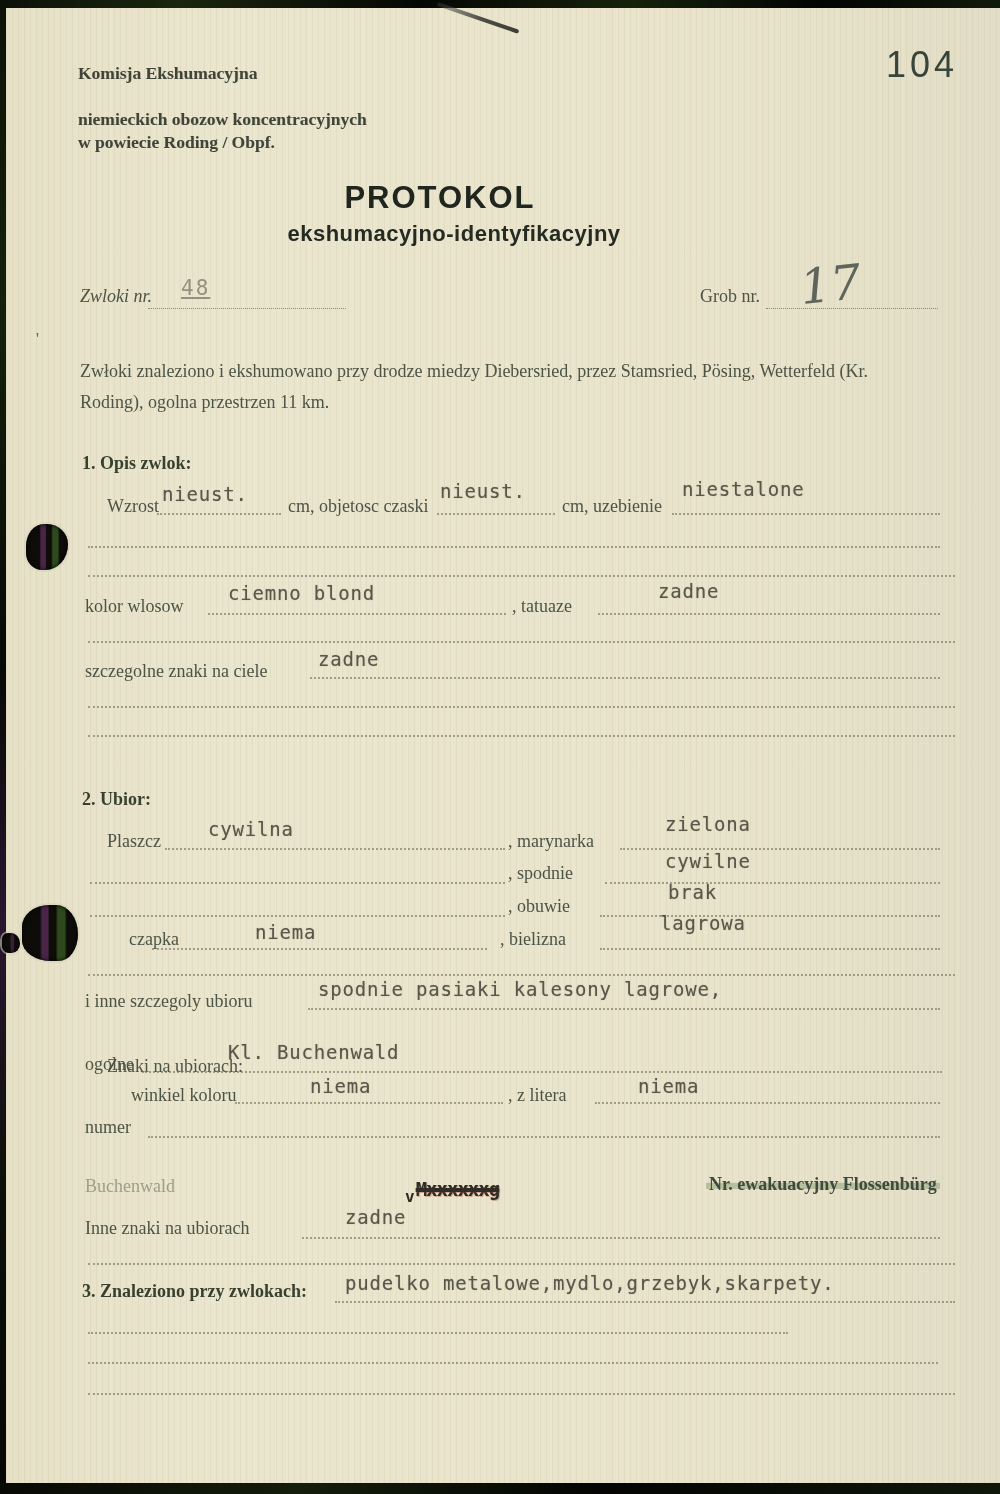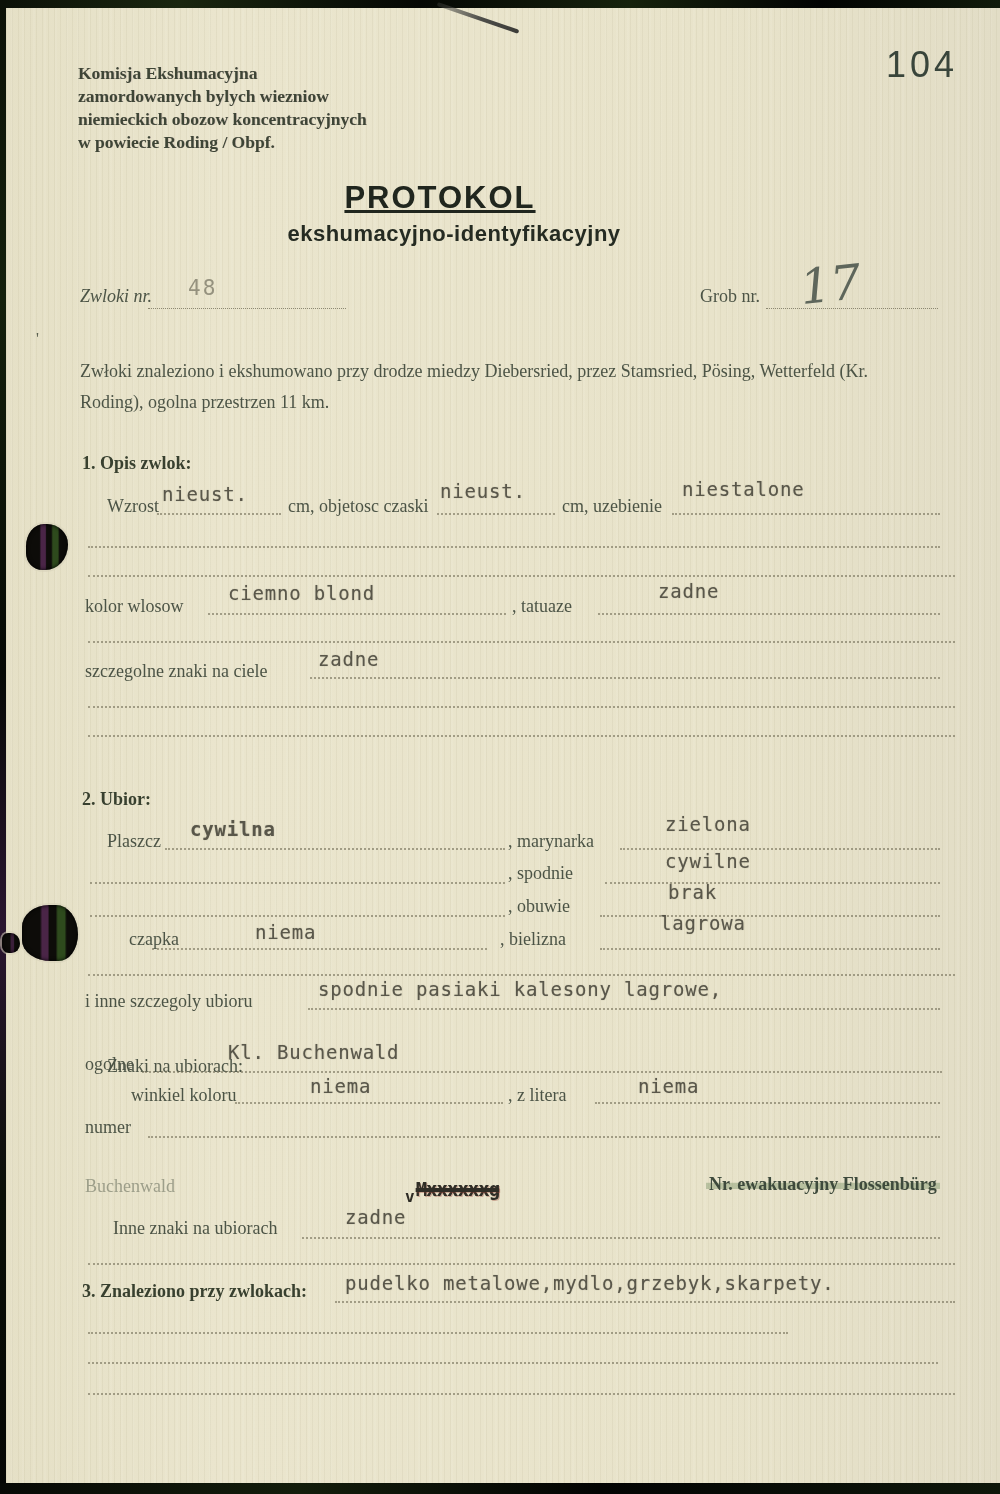--- a/index.html
+++ b/index.html
@@ -24,21 +24,21 @@
     background:linear-gradient(90deg,#070905,#131d0b 30%,#030403 60%,#0e170a);}
   .pencil-mark{position:absolute;left:438px;top:2px;width:86px;height:4px;
     background:linear-gradient(90deg,rgba(70,70,66,0.35),#4c4c48 55%,#3c3c38);
     border-radius:3px;transform:rotate(19deg);transform-origin:left top;}
   .page-num{font-family:"Liberation Sans",sans-serif;font-size:36px;color:#39453b;
     letter-spacing:4px;font-weight:400;}
   .hdr{font-size:17.5px;font-weight:bold;color:#3e4536;line-height:24px;
     text-shadow:0.6px 0 0 rgba(95,45,95,0.18);}
   .title-main{left:0;top:180px;width:880px;text-align:center;
     font-family:"Liberation Sans",sans-serif;font-weight:bold;font-size:31px;
-    letter-spacing:2px;color:#20261e;text-decoration:underline;}
+    letter-spacing:2px;color:#20261e;}
   .title-sub{left:0;top:221px;width:908px;text-align:center;
     font-family:"Liberation Sans",sans-serif;font-weight:bold;font-size:22px;
     letter-spacing:0.5px;color:#252b22;}
   .lbl{font-size:18px;color:#4c5446;}
   .lbl-b{font-size:18px;font-weight:bold;color:#38402f;}
   .typed{font-family:"DejaVu Sans Mono",monospace;font-size:19px;letter-spacing:0.8px;
     color:rgba(72,70,58,0.82);text-shadow:0 0 1px rgba(72,70,58,0.45);}
   .typed-faded{color:rgba(105,102,88,0.68);}
   .dotline{position:absolute;height:0;border-bottom:2px dotted rgba(118,113,90,0.62);}
   .dotline-fine{border-bottom-width:1px;border-bottom-color:rgba(110,106,84,0.75);}
@@ -76,29 +76,28 @@
   <div class="edge-left edge"></div>
   <div class="edge-bottom edge"></div>
   <div class="pencil-mark"></div>
   <div class="hole hole-1"></div>
   <div class="hole hole-2"></div>
   <div class="hole hole-tail"></div>
 
   <div class="abs page-num" style="left:886px;top:44px;">104</div>
 
   <div class="abs hdr" style="left:78px;top:61px;">Komisja Ekshumacyjna</div>
-  <div class="abs hdr" style="left:78px;top:84px;">zamordowanych bylych wiezniow</div>
   <div class="abs hdr" style="left:78px;top:107px;">niemieckich obozow koncentracyjnych</div>
   <div class="abs hdr" style="left:78px;top:130px;">w powiecie Roding / Obpf.</div>
 
   <div class="abs title-main">PROTOKOL</div>
   <div class="abs title-sub">ekshumacyjno-identyfikacyjny</div>
 
   <div class="abs lbl" style="left:80px;top:286px;font-style:italic;">Zwloki nr.</div>
-  <div class="abs faint-num" style="left:188px;top:276px;">48</div>
+  <div class="abs faint-num" style="left:181px;top:276px;text-decoration:underline;">48</div>
   <div class="dotline dotline-fine" style="left:148px;top:308px;width:198px;"></div>
 
   <div class="abs lbl" style="left:700px;top:286px;">Grob nr.</div>
   <div class="abs hand" style="left:800px;top:256px;">17</div>
   <div class="dotline dotline-fine" style="left:766px;top:308px;width:172px;"></div>
 
   <div class="abs margin-mark" style="left:36px;top:330px;">'</div>
   <div class="abs lbl" style="left:80px;top:361px;">Zwłoki znaleziono i ekshumowano przy drodze miedzy Diebersried, przez Stamsried, Pösing, Wetterfeld (Kr.</div>
   <div class="abs lbl" style="left:80px;top:392px;">Roding), ogolna przestrzen 11 km.</div>
 
@@ -129,21 +128,21 @@
   <div class="abs lbl" style="left:85px;top:661px;">szczegolne znaki na ciele</div>
   <div class="abs typed" style="left:318px;top:648px;">zadne</div>
   <div class="dotline" style="left:310px;top:677px;width:630px;"></div>
 
   <div class="dotline" style="left:88px;top:706px;width:867px;"></div>
   <div class="dotline" style="left:88px;top:735px;width:867px;"></div>
 
   <div class="abs lbl-b" style="left:82px;top:789px;">2. Ubior:</div>
 
   <div class="abs lbl" style="left:107px;top:831px;">Plaszcz</div>
-  <div class="abs typed" style="left:190px;top:818px;font-weight:bold;">cywilna</div>
+  <div class="abs typed" style="left:208px;top:818px;">cywilna</div>
   <div class="dotline" style="left:165px;top:848px;width:340px;"></div>
   <div class="abs lbl" style="left:508px;top:831px;">, marynarka</div>
   <div class="abs typed" style="left:665px;top:813px;">zielona</div>
   <div class="dotline" style="left:620px;top:848px;width:320px;"></div>
 
   <div class="dotline" style="left:90px;top:882px;width:415px;"></div>
   <div class="abs lbl" style="left:508px;top:863px;">, spodnie</div>
   <div class="abs typed" style="left:665px;top:850px;">cywilne</div>
   <div class="dotline" style="left:605px;top:882px;width:335px;"></div>
 
@@ -178,21 +177,21 @@
   <div class="abs typed" style="left:638px;top:1075px;">niema</div>
   <div class="dotline" style="left:595px;top:1102px;width:345px;"></div>
 
   <div class="abs lbl" style="left:85px;top:1117px;">numer</div>
   <div class="dotline" style="left:148px;top:1136px;width:792px;"></div>
 
   <div class="abs stamp-left" style="left:85px;top:1176px;">Buchenwald</div>
   <div class="abs" style="left:405px;top:1178px;"><span class="stamp-v">v</span><span class="stamp-center">Mxxxxxxg</span></div>
   <div class="abs stamp-right" style="left:706px;top:1174px;">Nr. ewakuacyjny Flossenbürg</div>
 
-  <div class="abs lbl" style="left:85px;top:1218px;margin-left:28px;">Inne znaki na ubiorach</div>
+  <div class="abs lbl" style="left:85px;top:1218px;">Inne znaki na ubiorach</div>
   <div class="abs typed" style="left:345px;top:1206px;">zadne</div>
   <div class="dotline" style="left:302px;top:1237px;width:638px;"></div>
 
   <div class="dotline" style="left:88px;top:1263px;width:867px;"></div>
 
   <div class="abs lbl-b" style="left:82px;top:1281px;">3. Znaleziono przy zwlokach:</div>
   <div class="abs typed" style="left:345px;top:1272px;">pudelko metalowe,mydlo,grzebyk,skarpety.</div>
   <div class="dotline" style="left:335px;top:1301px;width:620px;"></div>
 
   <div class="dotline" style="left:88px;top:1332px;width:700px;"></div>

